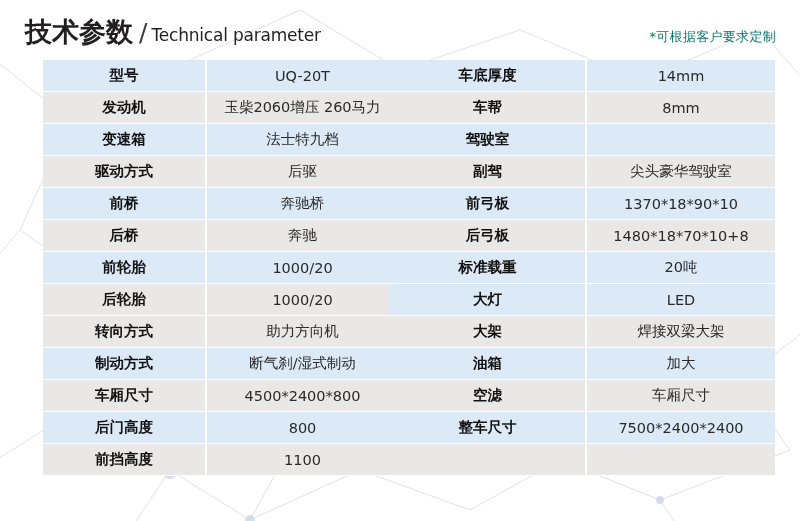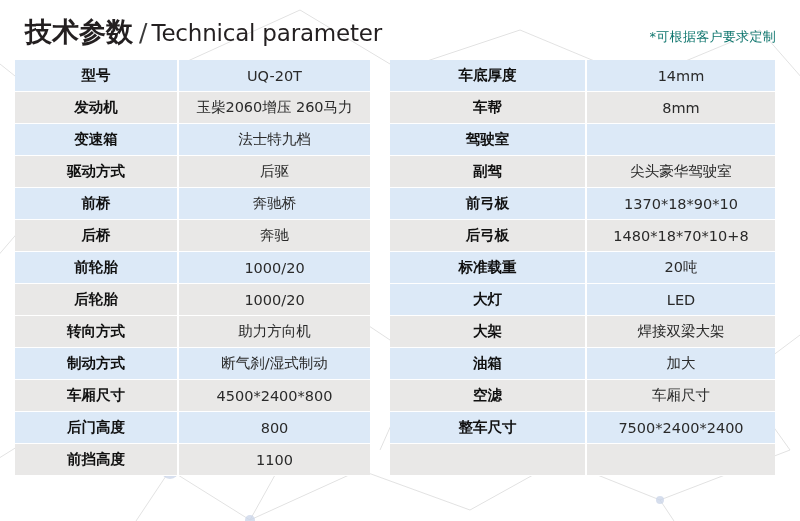--- a/index.html
+++ b/index.html
@@ -52,42 +52,42 @@
     letter-spacing: 0px;
     vertical-align: baseline;
   }
   #title .slash {
     font-size: 25px;
     font-weight: normal;
     padding: 0 4px 0 6px;
     color: #3a3a3a;
   }
   #title .en {
-    font-size: 23px;
+    font-size: 17px;
     font-weight: normal;
     letter-spacing: -0.2px;
   }
   #note {
     position: absolute;
     right: 24px;
     top: 28px;
     font-size: 13px;
     color: #0f766e;
     white-space: nowrap;
     letter-spacing: 0.3px;
   }
 
   
   .spec-table {
     position: absolute;
     top: 60px;
     border-collapse: collapse;
     table-layout: fixed;
   }
-  #table-left  { left: 15px;  width: 355px; }
+  #table-left  { left: 43px;  width: 355px; }
   #table-right { left: 390px; width: 385px; }
 
   .spec-table tr { height: 31px; }
   .spec-table tr.blue td { background: #dce9f7; }
   .spec-table tr.gray td { background: #e9e8e7; }
 
   .spec-table td {
     height: 31px;
     padding: 0 6px;
     text-align: center;

